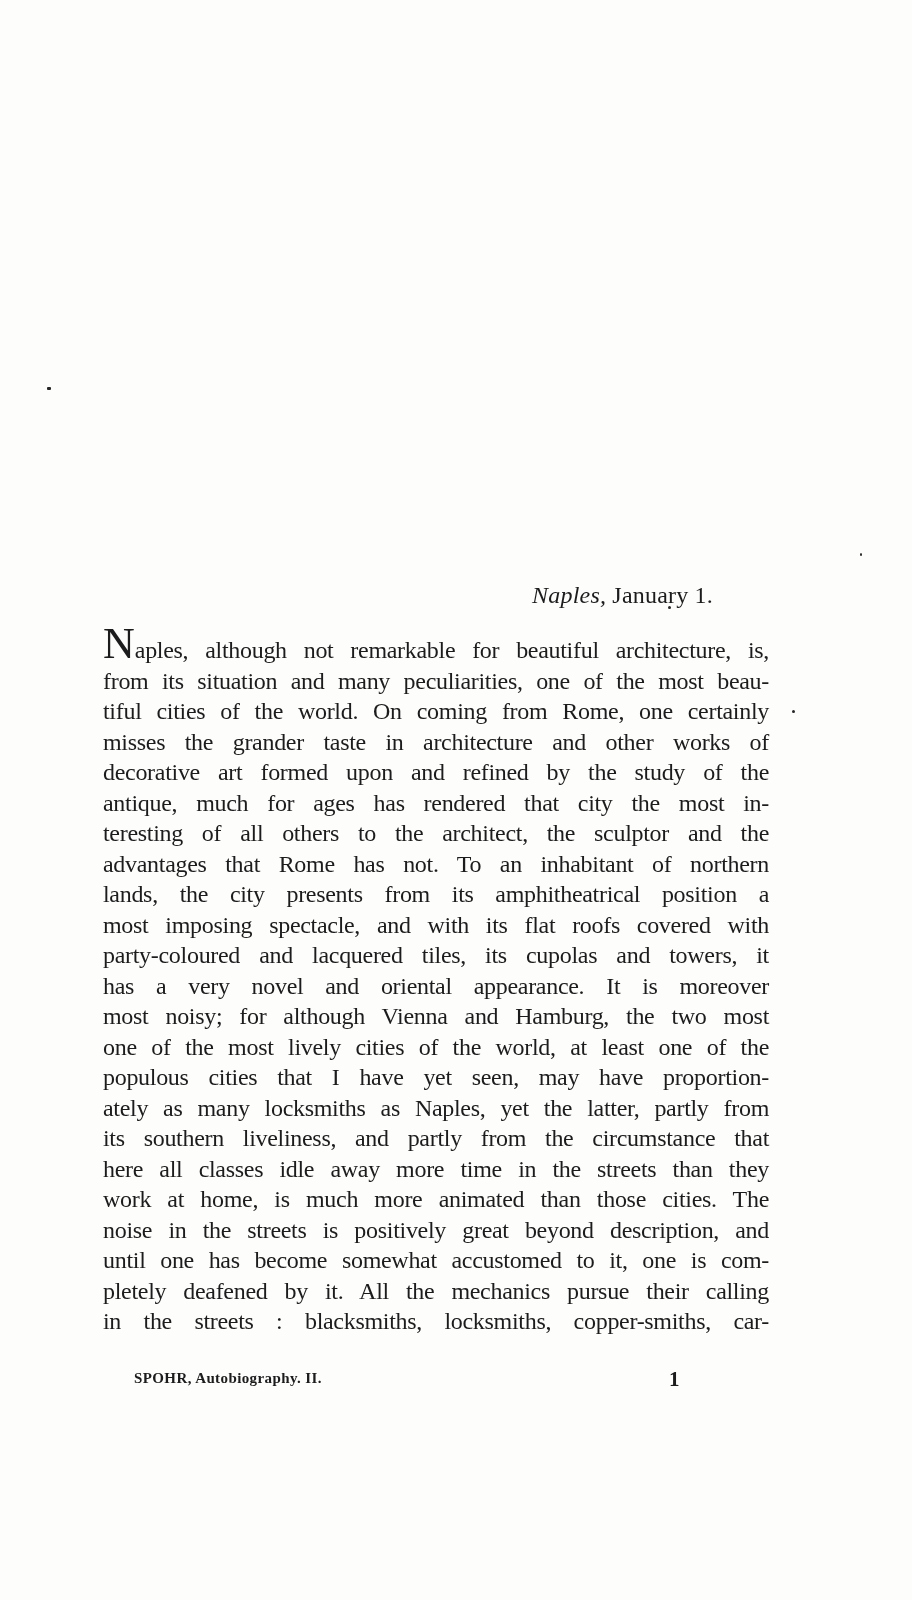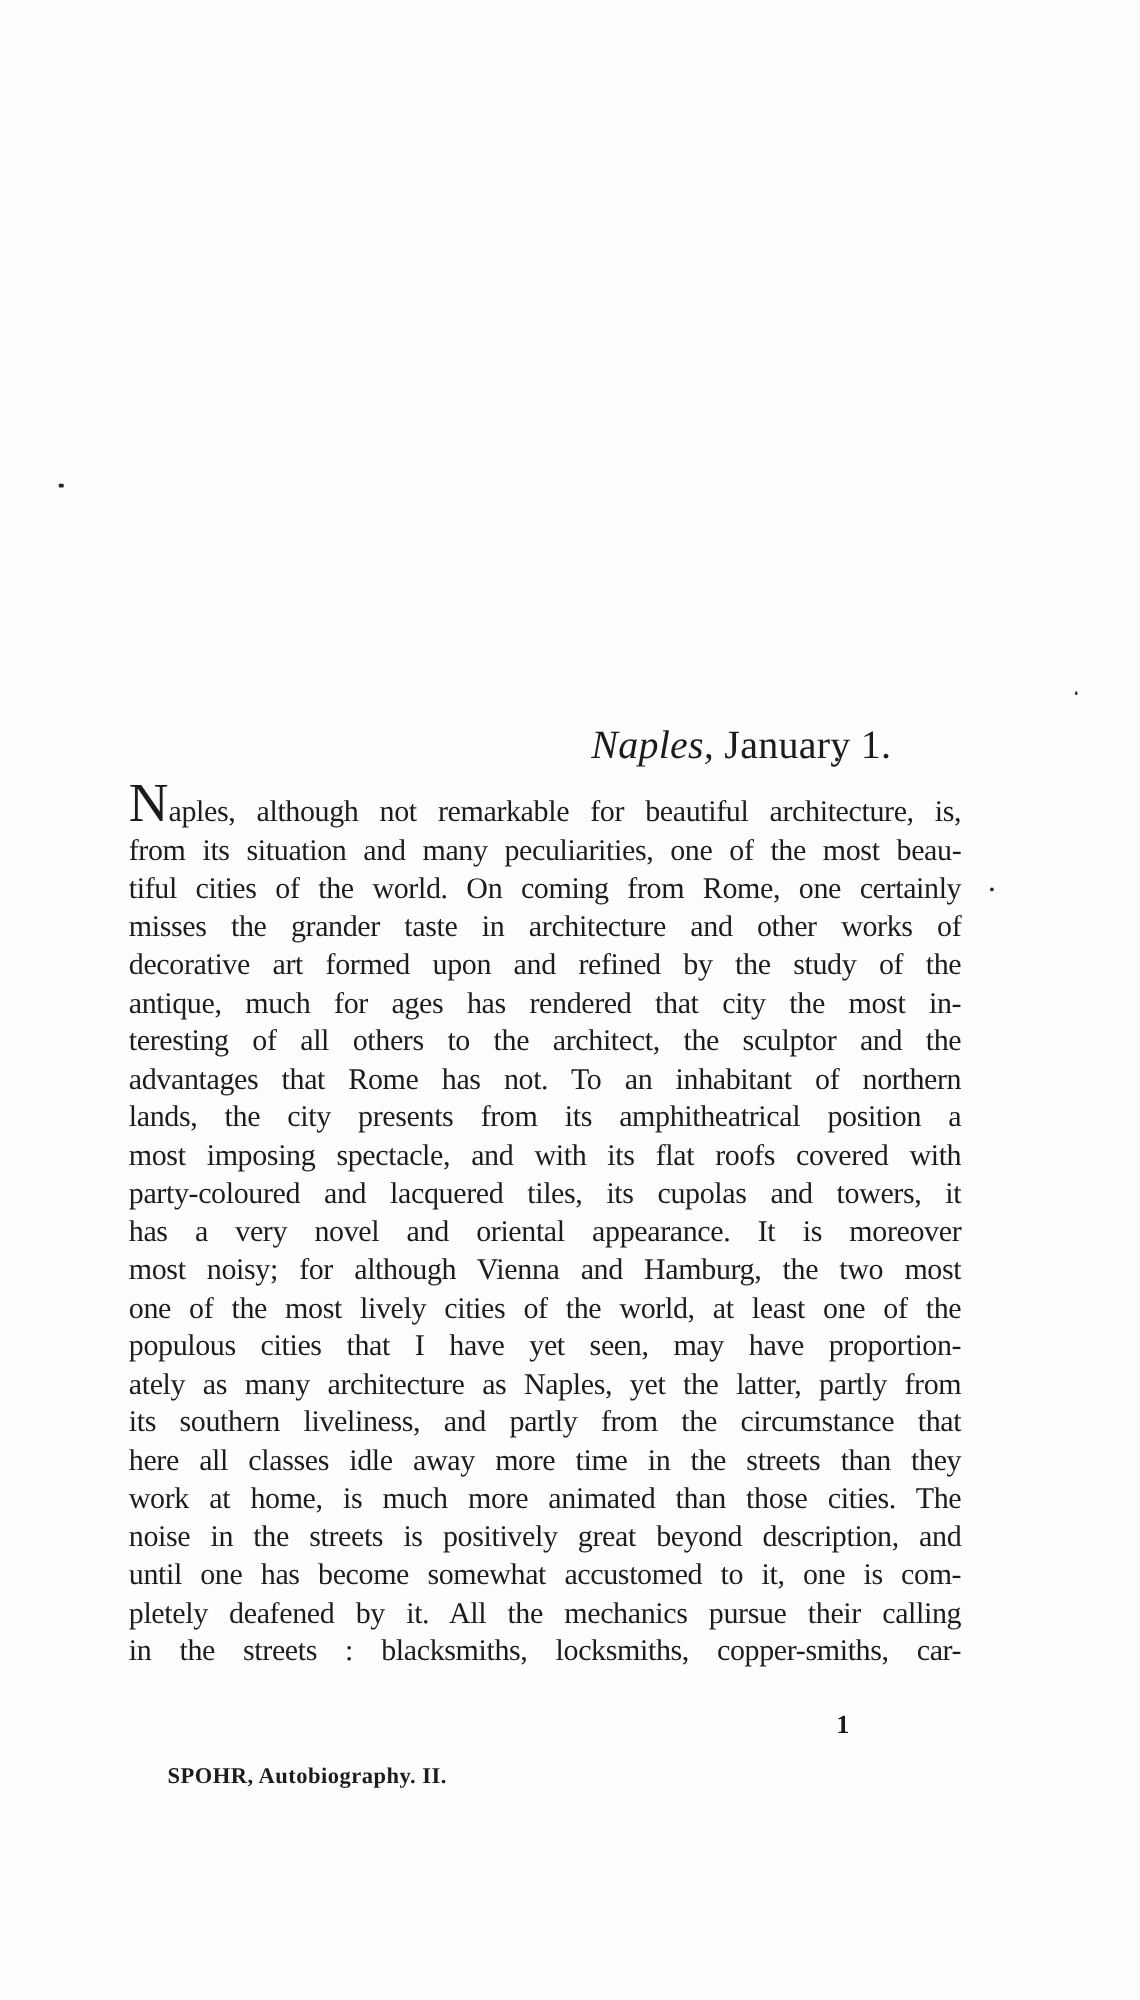--- a/index.html
+++ b/index.html
@@ -10,21 +10,21 @@
     background: var(--paper, #fdfdfc);
     color: var(--ink, #1c1c1c);
     font-family: "Liberation Serif", "DejaVu Serif", serif;
     overflow: hidden;
   }
   
   .dateline {
     position: absolute;
     top: 582px;
     right: 199px;
-    font-size: 32px;
+    font-size: 24px;
     line-height: 26px;
     white-space: nowrap;
     letter-spacing: 0.2px;
   }
   .dateline .place { font-style: italic; }
   
   .body-text {
     position: absolute;
     left: 103px;
     top: 635px;
@@ -44,25 +44,24 @@
   .initial {
     font-size: 44px;
     line-height: 0;
     letter-spacing: 0;
   }
   
   .footer-sig {
     position: absolute;
     left: 134px;
     top: 1368px;
-    font-size: 18px;
+    font-size: 15px;
     font-weight: bold;
     letter-spacing: 0.4px;
     line-height: 20px;
-    margin-top: 42px;
   }
   .pagenum {
     position: absolute;
     left: 669px;
     top: 1367px;
     font-size: 21px;
     font-weight: bold;
     line-height: 24px;
   }
   
@@ -93,21 +92,21 @@
     <div class="line">antique, much for ages has rendered that city the most in-</div>
     <div class="line">teresting of all others to the architect, the sculptor and the</div>
     <div class="line">advantages that Rome has not. To an inhabitant of northern</div>
     <div class="line">lands, the city presents from its amphitheatrical position a</div>
     <div class="line">most imposing spectacle, and with its flat roofs covered with</div>
     <div class="line">party-coloured and lacquered tiles, its cupolas and towers, it</div>
     <div class="line">has a very novel and oriental appearance. It is moreover</div>
     <div class="line">most noisy; for although Vienna and Hamburg, the two most</div>
     <div class="line">one of the most lively cities of the world, at least one of the</div>
     <div class="line">populous cities that I have yet seen, may have proportion-</div>
-    <div class="line">ately as many architecture as Naples, yet the latter, partly from</div>
+    <div class="line">ately as many locksmiths as Naples, yet the latter, partly from</div>
     <div class="line">its southern liveliness, and partly from the circumstance that</div>
     <div class="line">here all classes idle away more time in the streets than they</div>
     <div class="line">work at home, is much more animated than those cities. The</div>
     <div class="line">noise in the streets is positively great beyond description, and</div>
     <div class="line">until one has become somewhat accustomed to it, one is com-</div>
     <div class="line">pletely deafened by it. All the mechanics pursue their calling</div>
     <div class="line">in the streets : blacksmiths, locksmiths, copper-smiths, car-</div>
   </div>
 
   <div class="footer-sig">SPOHR, Autobiography. II.</div>

